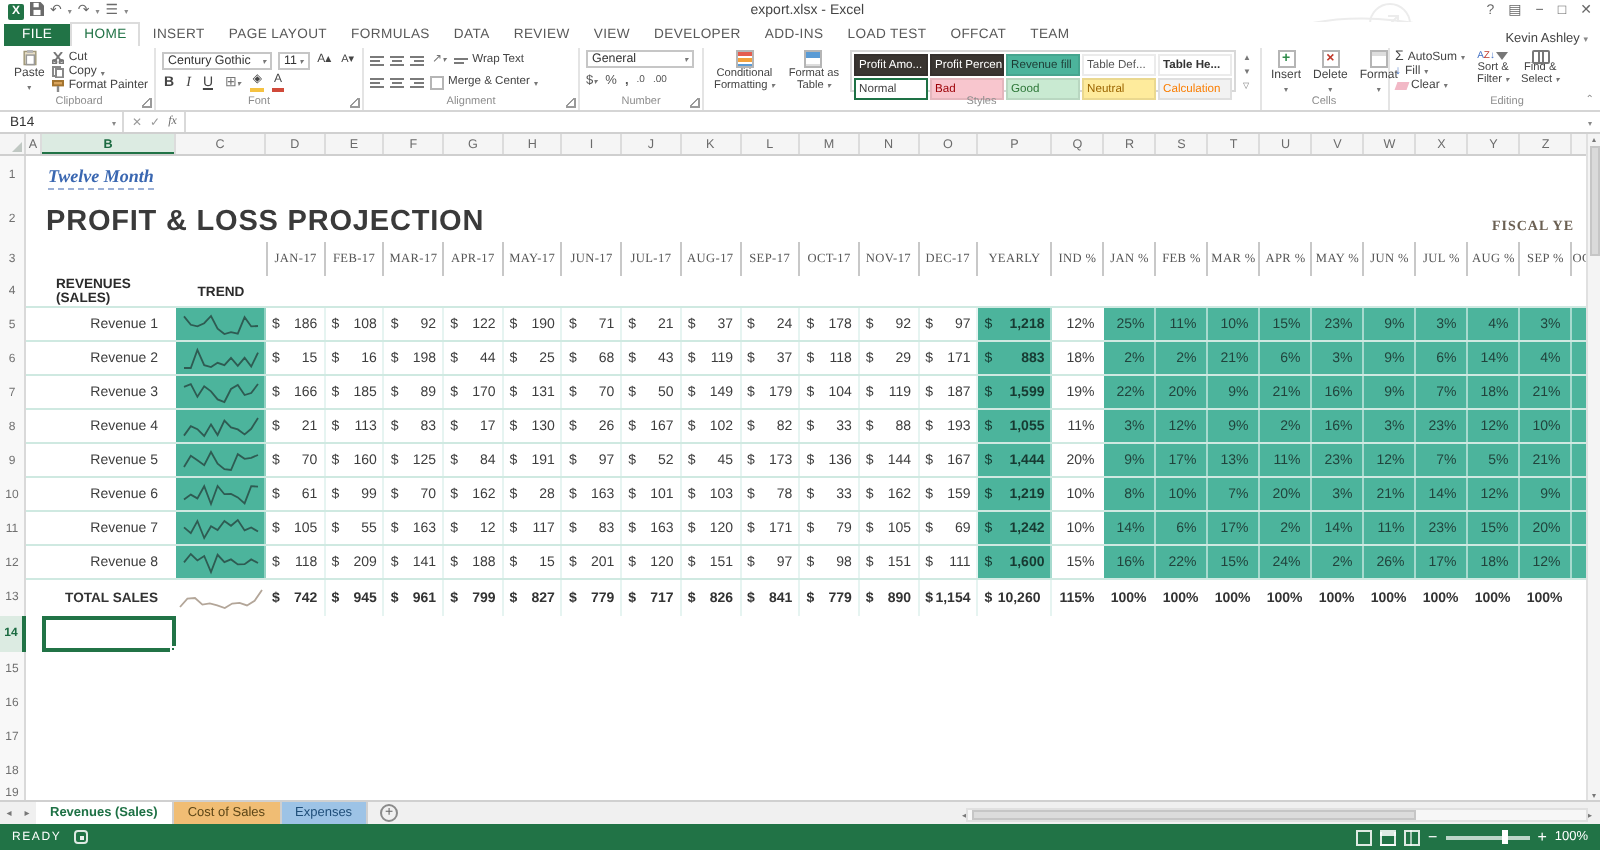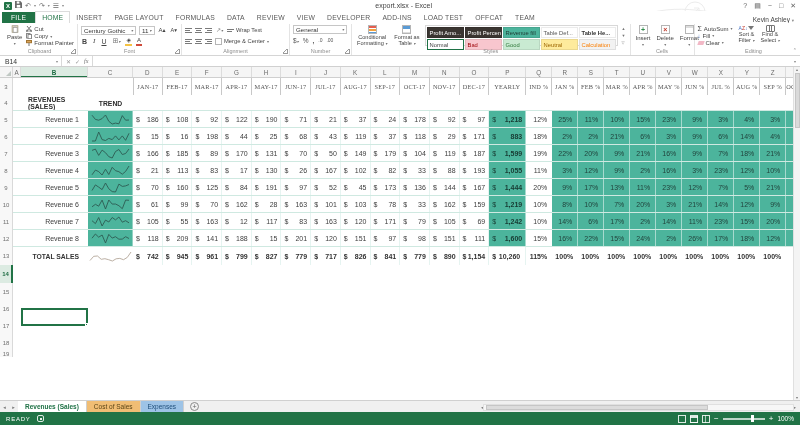--- a/index.html
+++ b/index.html
@@ -459,20 +459,29 @@
         <span class="chdr" style="width: 26px;">T</span>
         <span class="chdr" style="width: 26px;">U</span>
         <span class="chdr" style="width: 26px;">V</span>
         <span class="chdr" style="width: 26px;">W</span>
         <span class="chdr" style="width: 26px;">X</span>
         <span class="chdr" style="width: 26px;">Y</span>
         <span class="chdr" style="width: 26px;">Z</span>
         <span class="chdr" style="width: 6.4px; border-right: none;"></span>
       </div>
     <div class="grid">
+        <div class="g-row" style="height: 20px;">
+          <span class="rhdr">1</span>
+          <span class="twelve">Twelve Month</span>
+        </div>
+        <div class="g-row" style="height: 23px;">
+          <span class="rhdr">2</span>
+          <span class="ptitle">PROFIT &amp; LOSS PROJECTION</span>
+          <span class="fiscal">FISCAL YE</span>
+        </div>
         <div class="g-row" style="height: 17px;">
           <span class="rhdr">3</span>
           <div class="c " style="width: 120px;"></div>
           <div class="c mhdr first" style="width: 29.7px;">JAN-17</div>
           <div class="c mhdr" style="width: 29.7px;">FEB-17</div>
           <div class="c mhdr" style="width: 29.7px;">MAR-17</div>
           <div class="c mhdr" style="width: 29.7px;">APR-17</div>
           <div class="c mhdr" style="width: 29.7px;">MAY-17</div>
           <div class="c mhdr" style="width: 29.7px;">JUN-17</div>
           <div class="c mhdr" style="width: 29.7px;">JUL-17</div>

